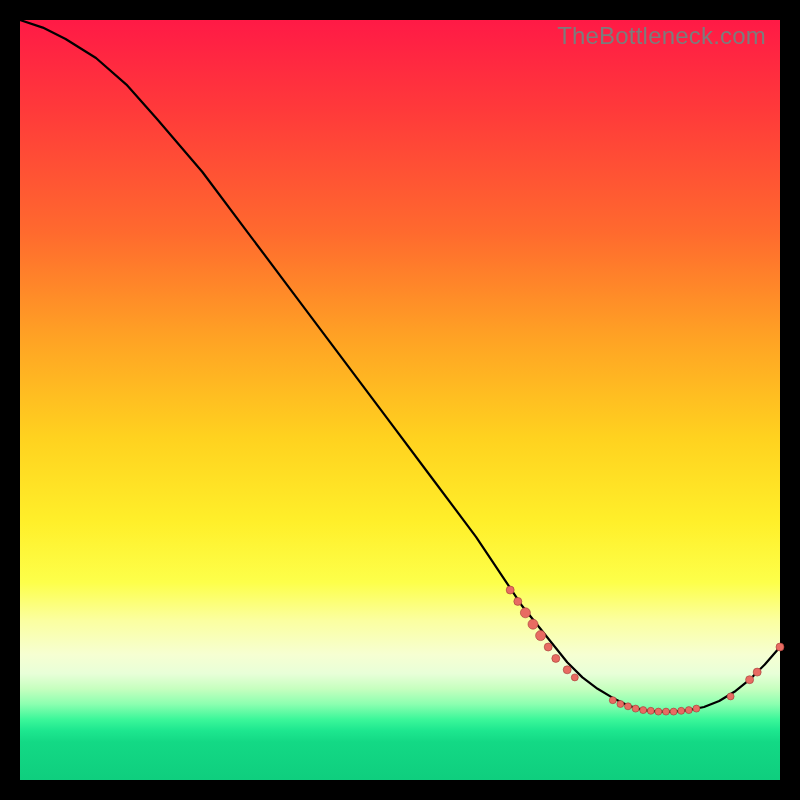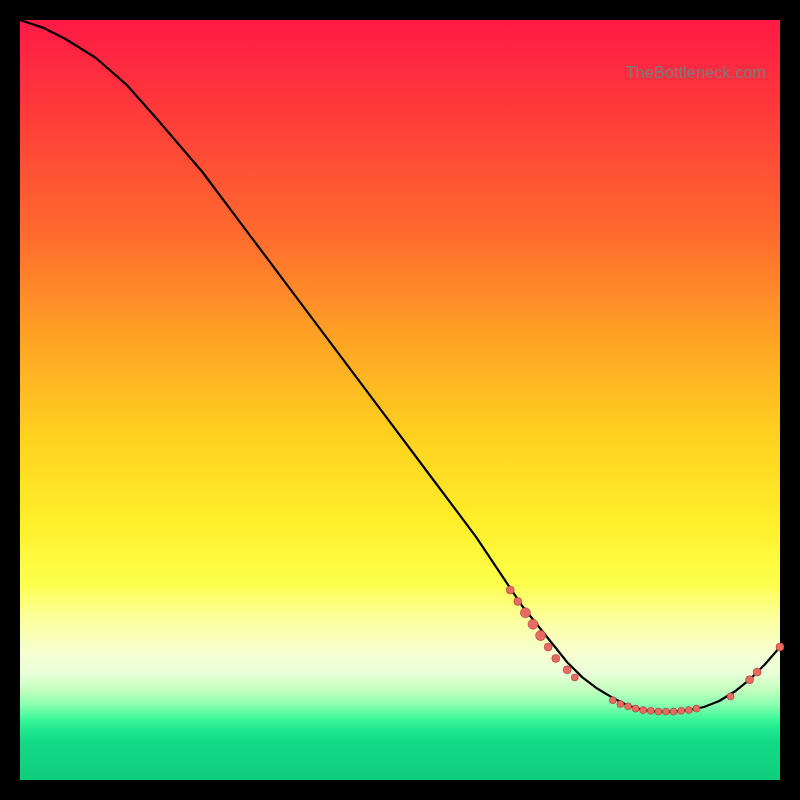--- a/index.html
+++ b/index.html
@@ -42,25 +42,24 @@
       #1de78f 93.5%,
       #13d985 95%,
       #0fce7e 100%
     );
   }
   .watermark {
     position: absolute;
     top: 2px;
     right: 14px;
     color: #7c7c7c;
-    font-size: 16px;
+    font-size: 24px;
     letter-spacing: 0.2px;
     user-select: none;
     pointer-events: none;
-    margin-top: 42px;
   }
   svg.curve {
     position: absolute;
     left: 0;
     top: 0;
     width: 760px;
     height: 760px;
     overflow: visible;
   }
   .line-path {

